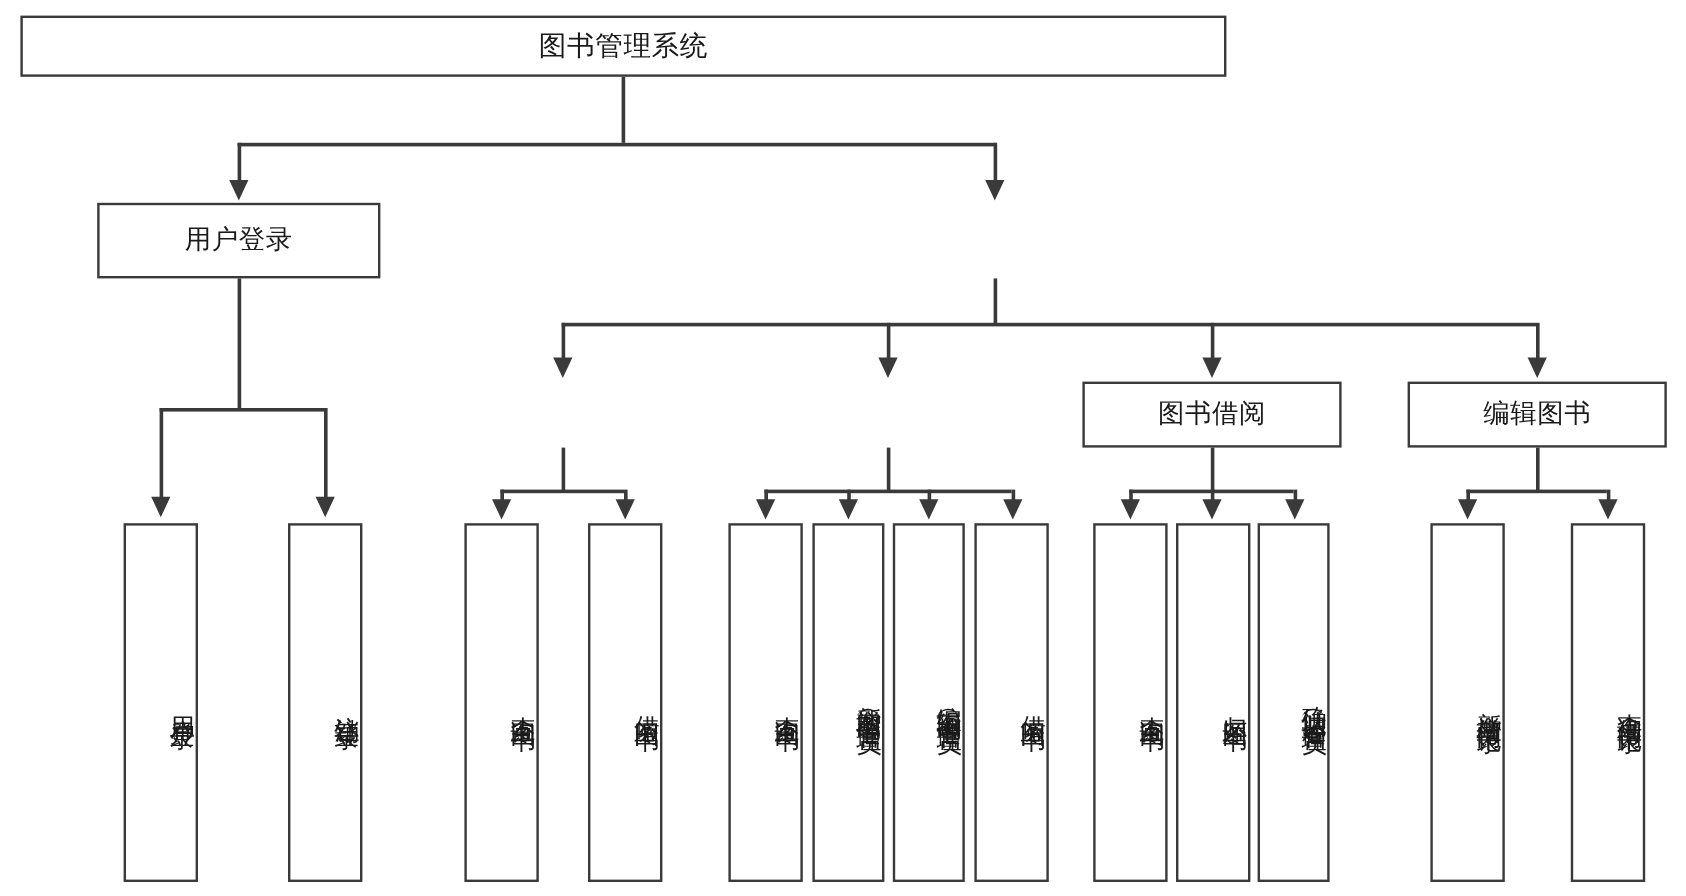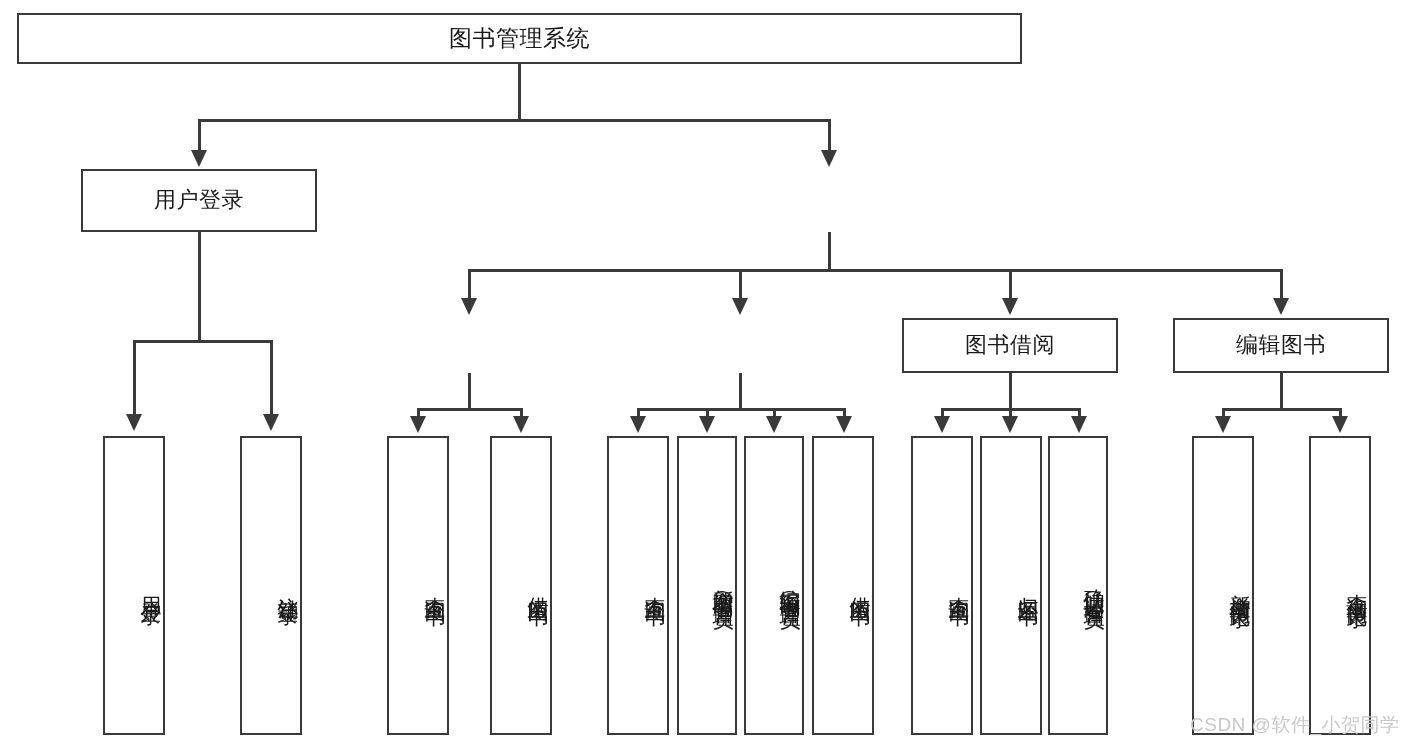--- a/index.html
+++ b/index.html
@@ -193,15 +193,14 @@
   <div class="conn v" style="left:1339px; top:408px; height:10px;"></div>
   <div class="arrow" style="left:1332px; top:416px;"></div>
 
   <div class="node vert" style="left:1192px; top:436px; width:62px; height:299px;">
     <span>新增借阅记录</span>
   </div>
   <div class="node vert" style="left:1309px; top:436px; width:62px; height:299px;">
     <span>查询借阅记录</span>
   </div>
 
-  <div class="watermark" style="left:1190px; top:712px;">CSDN @软件_小贺同学</div>
 
 </div>
 
 </body></html>

